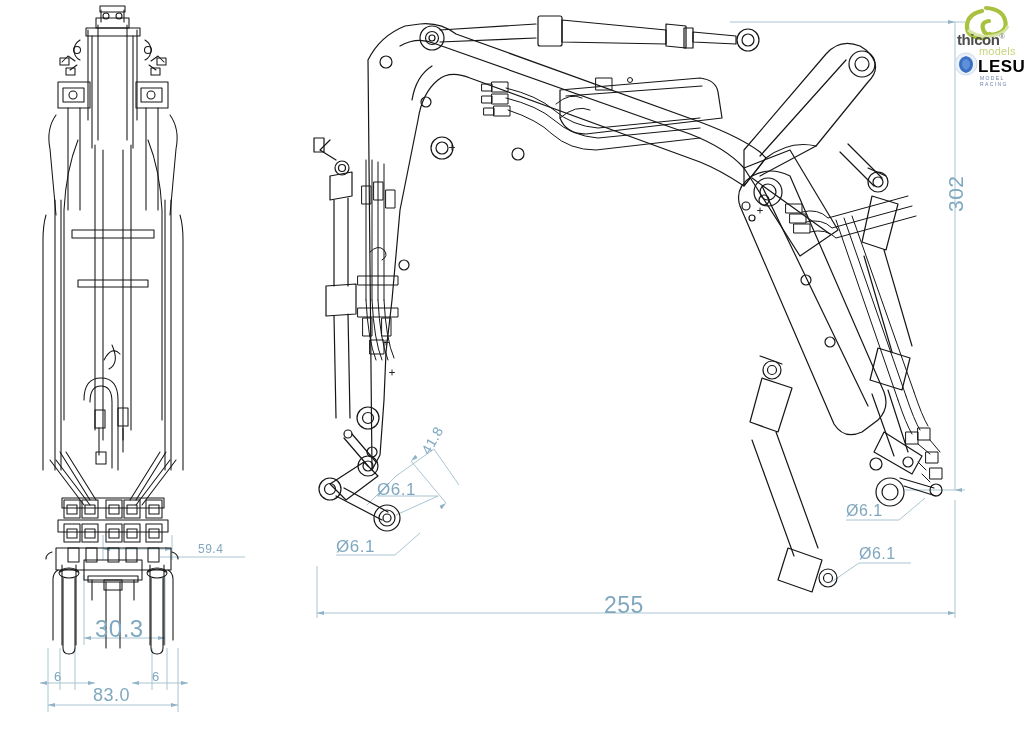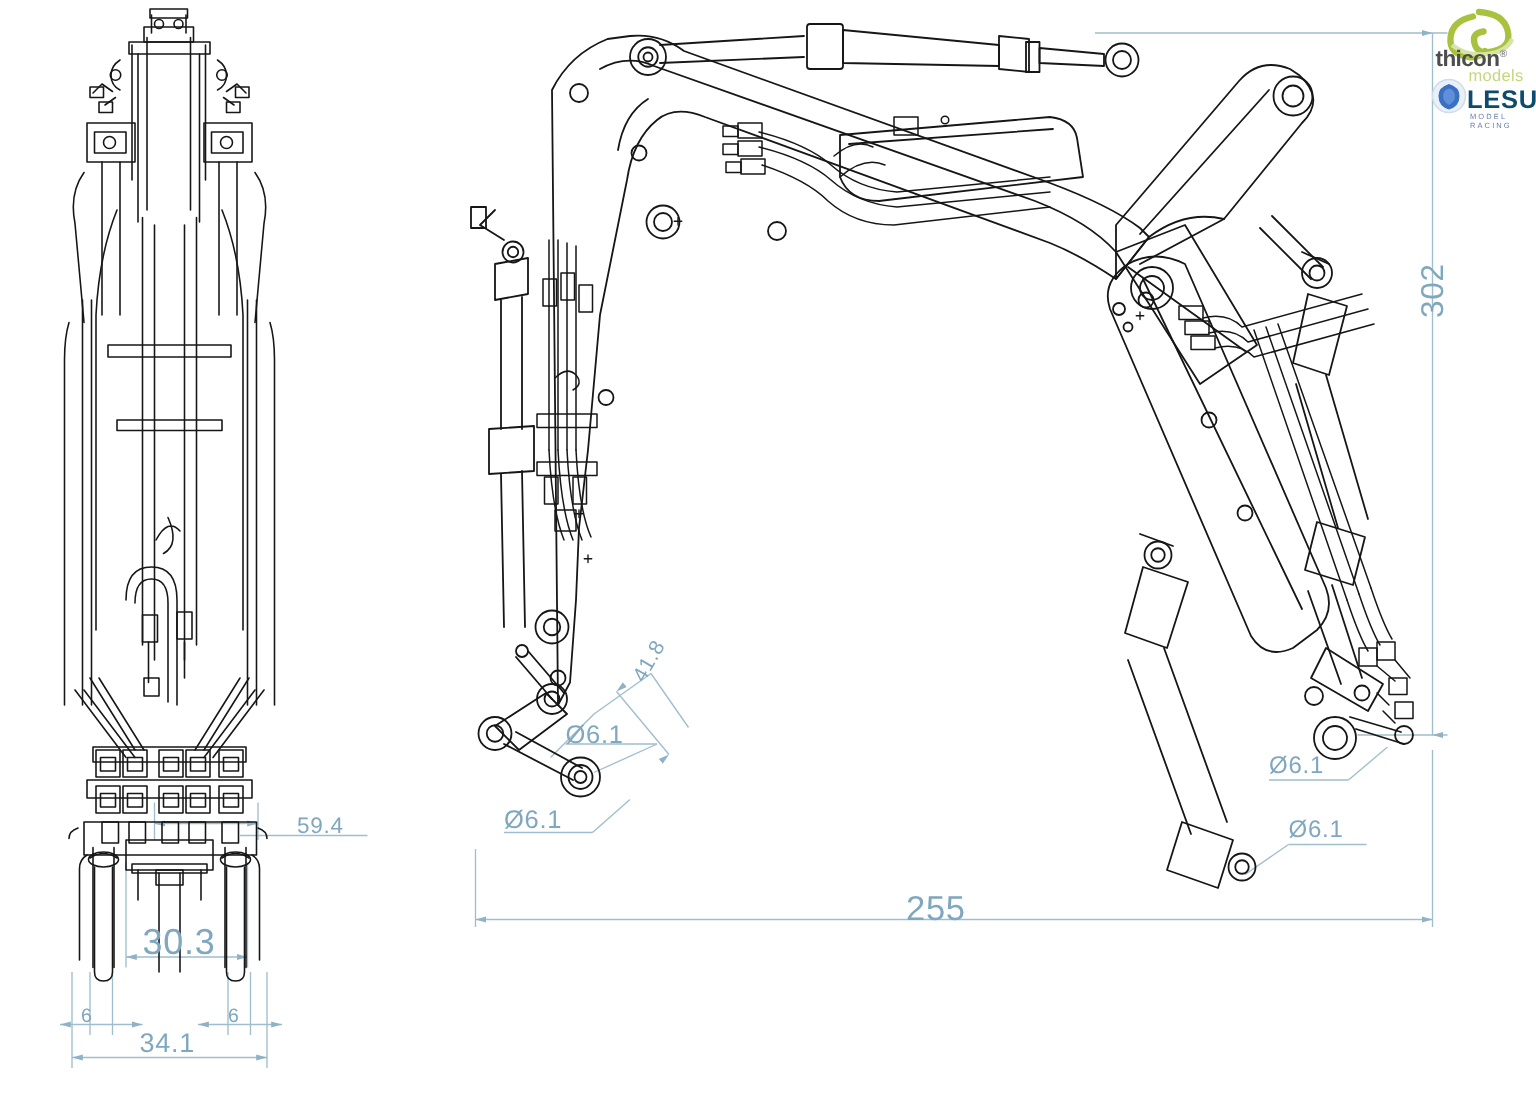--- a/index.html
+++ b/index.html
@@ -16,21 +16,21 @@
   .dimtxt{
     position:absolute;
     color:#7fa8bf;
     font-family:"Liberation Sans", sans-serif;
     letter-spacing:.5px;
     white-space:nowrap;
     user-select:none;
   }
   .dim-403{font-size:23px;left:604px;top:592px;}
   .dim-302{font-size:21px;left:944px;top:212px;transform:rotate(-90deg);transform-origin:left top;}
-  .dim-594{font-size:15px;left:198px;top:542px;}
+  .dim-594{font-size:12px;left:198px;top:542px;}
   .dim-303{font-size:24px;left:95px;top:615px;}
   .dim-604{font-size:18px;left:93px;top:685px;}
   .dim-6a{font-size:13px;left:54px;top:669px;}
   .dim-6b{font-size:13px;left:152px;top:669px;}
   .dim-418{font-size:14px;left:418px;top:449px;transform:rotate(-60deg);transform-origin:left top;}
   .dim-d61a{font-size:17px;left:377px;top:480px;}
   .dim-d61b{font-size:17px;left:336px;top:537px;}
   .dim-d61c{font-size:16px;left:846px;top:502px;}
   .dim-d61d{font-size:16px;left:859px;top:545px;}
 
@@ -40,21 +40,21 @@
     position:absolute;left:5px;top:29px;font-size:15px;font-weight:600;
     color:#4d4d4d;letter-spacing:-.4px;font-family:"Liberation Sans",sans-serif;
   }
   .thicon-reg{font-size:7px;vertical-align:super;color:#8a8a8a;}
   .thicon-sub{
     position:absolute;left:27px;top:43px;font-size:11px;color:#c6d67a;
     font-family:"Liberation Sans",sans-serif;letter-spacing:.2px;text-align:center;
   }
   .lesu-word{
     position:absolute;left:26px;top:55px;font-size:17px;font-weight:700;
-    color:#0c4a6e;letter-spacing:.5px;font-family:"Liberation Sans",sans-serif;
+    color:#000000;letter-spacing:.5px;font-family:"Liberation Sans",sans-serif;
   }
   .lesu-sub{
     position:absolute;left:28px;top:73px;font-size:5px;color:#6a7fa8;
     letter-spacing:1.4px;font-family:"Liberation Sans",sans-serif;
   }
 </style>
 </head>
 <body>
 
 <div id="sheet">
@@ -404,21 +404,21 @@
 
       <path d="M840,152 L874,186 M848,144 L882,178"></path>
       <path d="M816,146 L760,176"></path>
     </g>
   </svg>
 
   <div class="dimtxt dim-403">255</div>
   <div class="dimtxt dim-302">302</div>
   <div class="dimtxt dim-594">59.4</div>
   <div class="dimtxt dim-303">30.3</div>
-  <div class="dimtxt dim-604">34.1</div>
+  <div class="dimtxt dim-604">83.0</div>
   <div class="dimtxt dim-6a">6</div>
   <div class="dimtxt dim-6b">6</div>
   <div class="dimtxt dim-418">41.8</div>
   <div class="dimtxt dim-d61a">Ø6.1</div>
   <div class="dimtxt dim-d61b">Ø6.1</div>
   <div class="dimtxt dim-d61c">Ø6.1</div>
   <div class="dimtxt dim-d61d">Ø6.1</div>
 
   <div id="logos">
     <svg width="72" height="84" viewBox="0 0 72 84" style="position:absolute;left:0;top:0">

